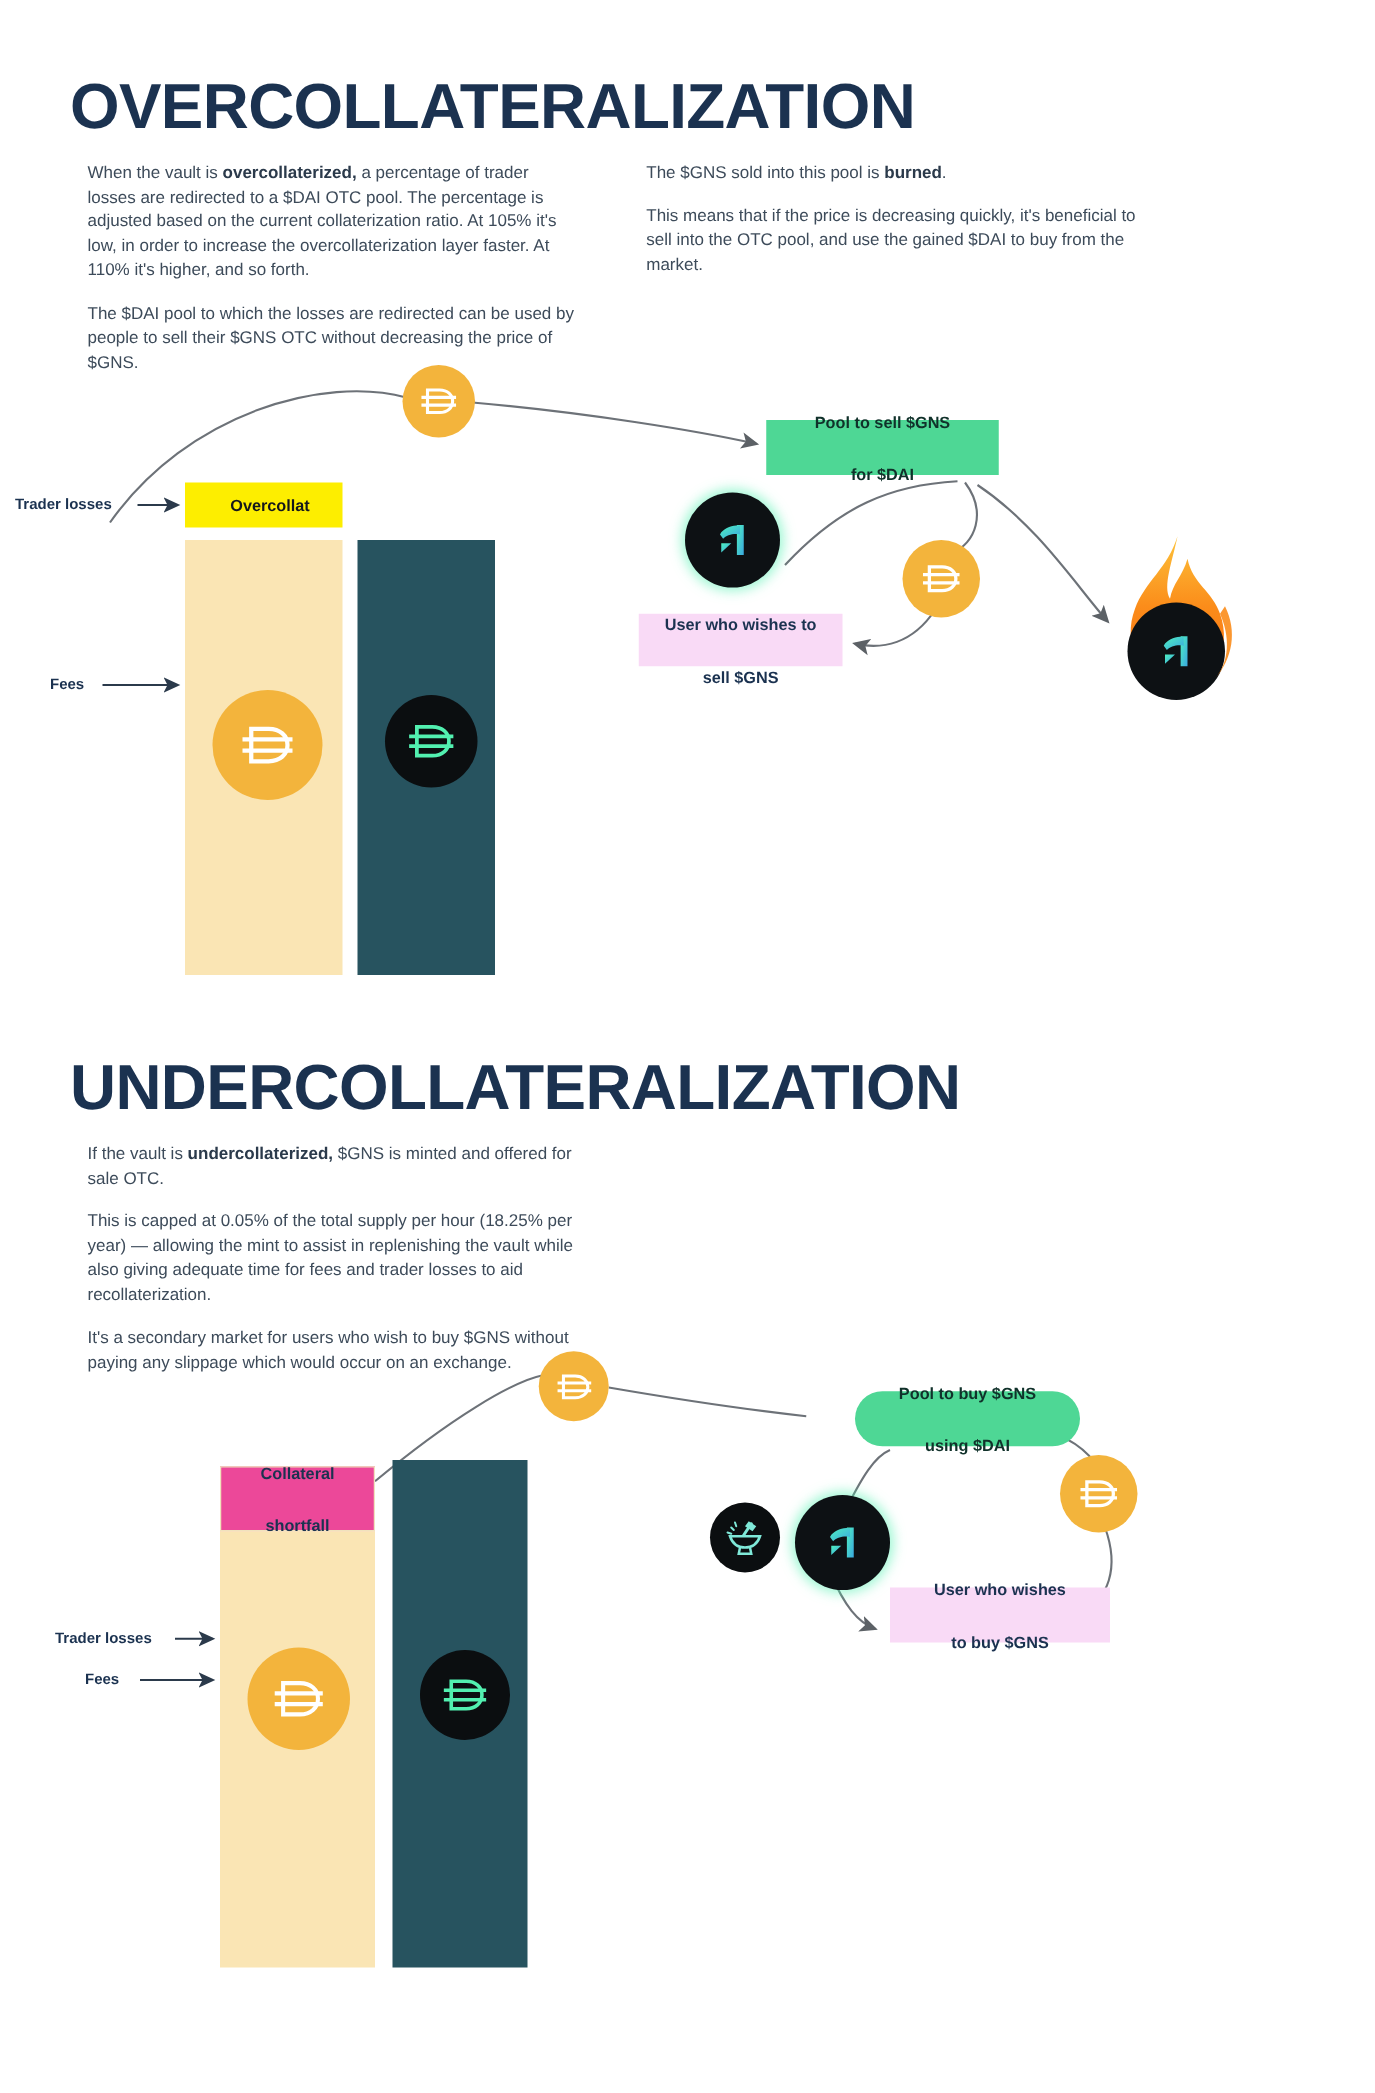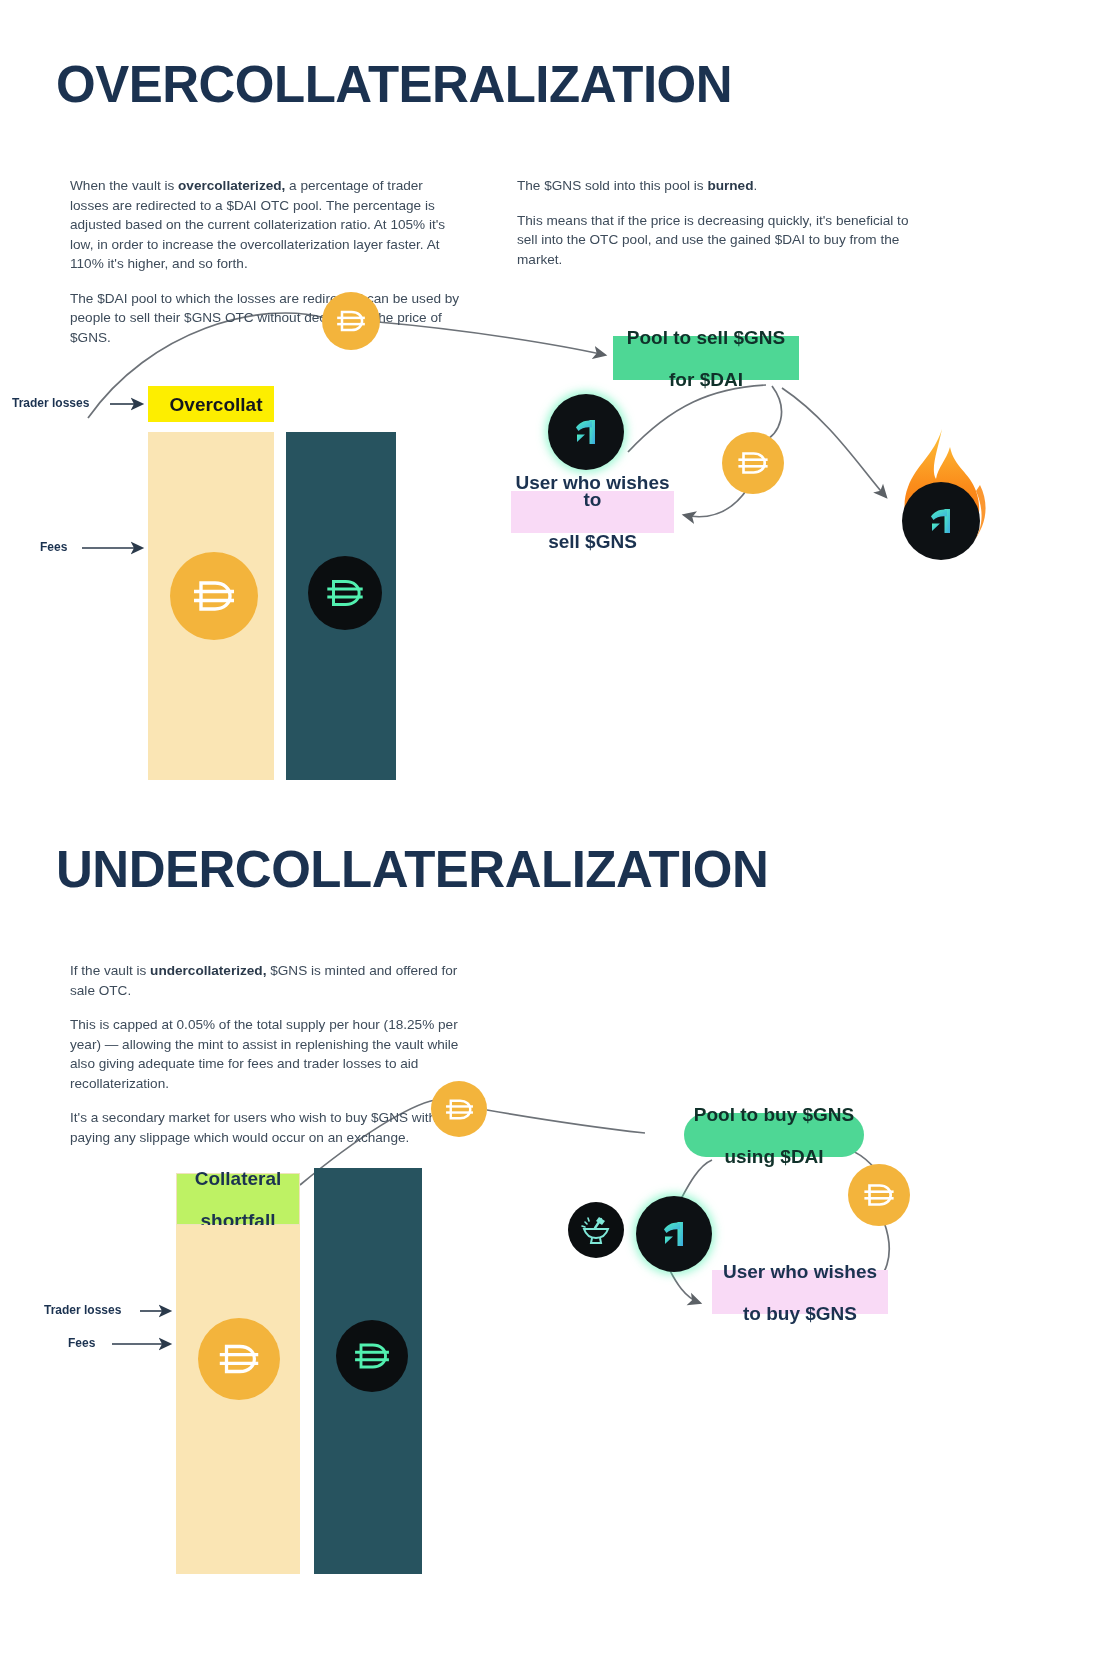--- a/index.html
+++ b/index.html
@@ -16,46 +16,46 @@
     font-family: "Liberation Sans", sans-serif;
     font-weight: 700;
     font-size: 51px;
     letter-spacing: -0.5px;
     color: #1b3250;
     white-space: nowrap;
   }
   #title-over  { left: 56px; top: 55px; }
   #title-under { left: 56px; top: 840px; }
 
-  .body-col { position: absolute; color: #3d4b5a; font-size: 13.6px; line-height: 19.5px; margin-top: 48px; }
+  .body-col { position: absolute; color: #3d4b5a; font-size: 13.6px; line-height: 19.5px; }
   .body-col p { margin: 0 0 15px 0; }
   .body-col p:last-child { margin-bottom: 0; }
   .body-col b, .body-col strong { font-weight: 700; color: #2b3a4b; }
 
   #over-col-left  { left: 70px;  top: 128px; width: 395px; }
   #over-col-right { left: 517px; top: 128px; width: 400px; }
   #under-col-left { left: 70px;  top: 913px; width: 400px; }
 
   
   .bar { position: absolute; }
   .bar-cream { background: #fae5b4; }
   .bar-dark  { background: #27535f; }
 
   .tag-box {
     position: absolute;
     display: flex; align-items: center; justify-content: center;
     text-align: center;
     font-weight: 700;
     color: #14171c;
-    font-size: 19px;
+    font-size: 13px;
     line-height: 17px;
     gap: 25px;
   }
   .tag-yellow { background: #fdee00; }
-  .tag-white  { background: #bef264; border: 1.5px solid #f0e2bd; color:#1b3250;text-align:right; }
+  .tag-white  { background: #ec4899; border: 1.5px solid #f0e2bd; color:#1b3250;text-align:right; }
   .tag-green  { background: #4ed795; color:#10312a; }
   .tag-pink   { background: #f9daf6; color:#1b3250; }
 
   
   .side-label {
     position: absolute;
     font-weight: 700;
     font-size: 12px;
     color: #1b3250;
     white-space: nowrap;
@@ -208,21 +208,21 @@
   </div>
 
   <div class="coin-dai" style="left:722px; top:432px; width:62px; height:62px;">
     <svg width="38" height="38" viewBox="0 0 52 52">
       <path d="M13 13 H27 C36 13 42 18.5 42 26 C42 33.5 36 39 27 39 H13 Z" fill="none" stroke="#ffffff" stroke-width="3.6"></path>
       <line x1="6" y1="21.5" x2="46" y2="21.5" stroke="#ffffff" stroke-width="3.6"></line>
       <line x1="6" y1="30.5" x2="46" y2="30.5" stroke="#ffffff" stroke-width="3.6"></line>
     </svg>
   </div>
 
-  <div class="tag-box tag-pink" style="left:511px; top:491px; width:163px; height:42px; flex-direction:column;">
+  <div class="tag-box tag-pink" style="left:511px; top:491px; width:163px; height:42px; flex-direction:column;justify-content:space-between;">
     <span>User who wishes to</span>
     <span>sell $GNS</span>
   </div>
 
   <div class="flame-wrap" style="left:880px; top:425px; width:120px; height:150px;">
     <svg width="120" height="150" viewBox="0 0 120 150">
       <defs>
         <linearGradient id="fl" x1="0.5" y1="0" x2="0.5" y2="1">
           <stop offset="0%" stop-color="#fdc23a"></stop>
           <stop offset="45%" stop-color="#fb8c1a"></stop>

